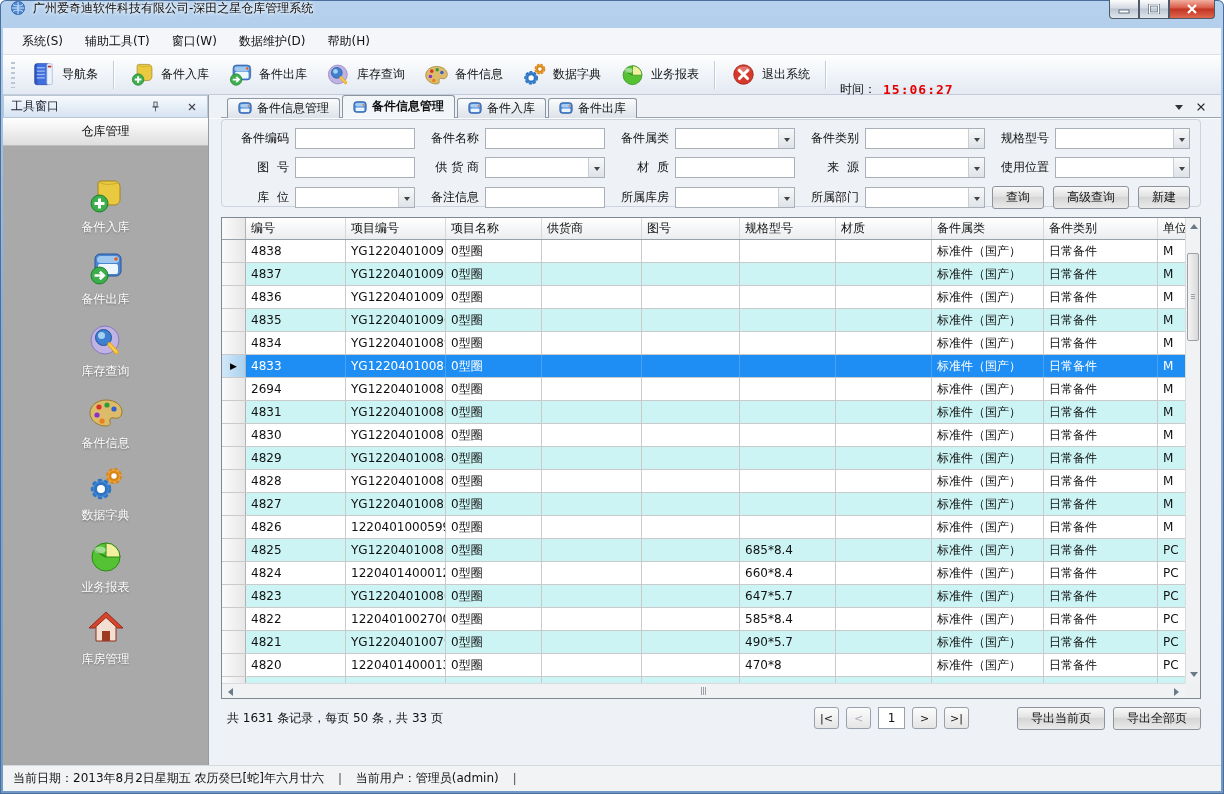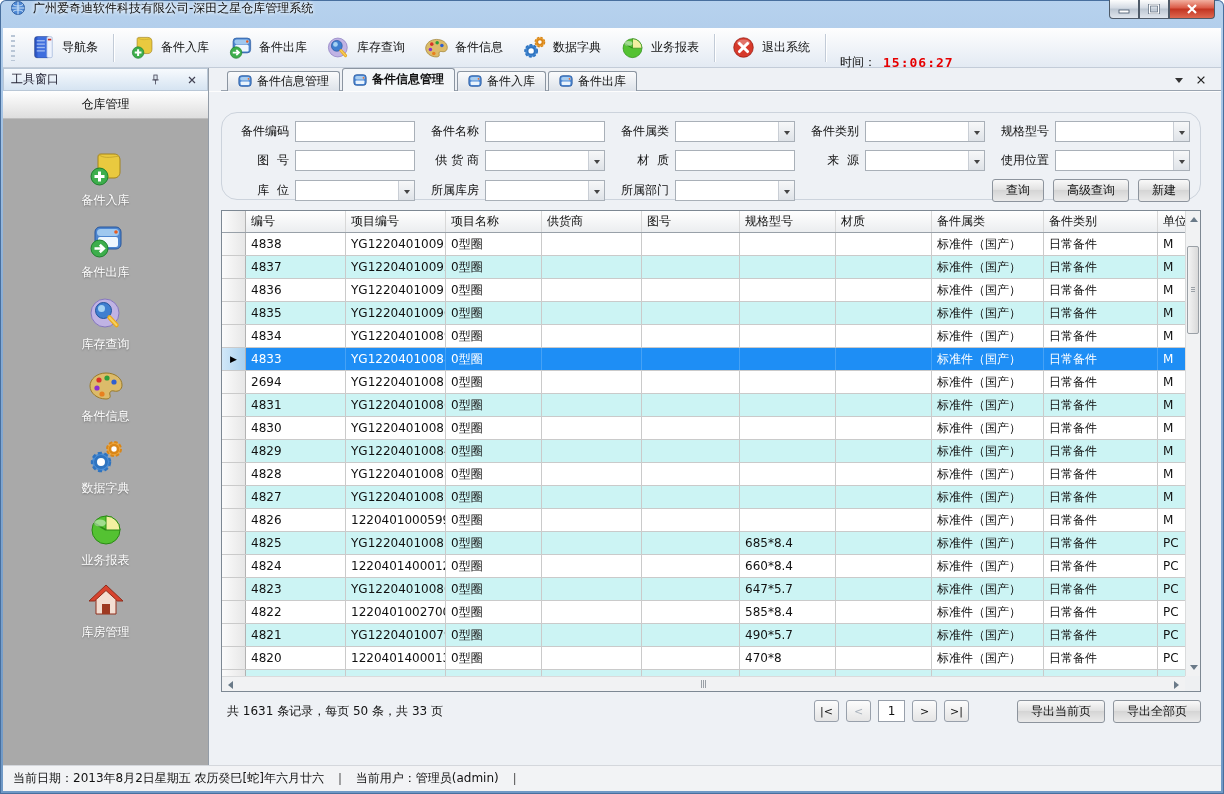--- a/index.html
+++ b/index.html
@@ -61,21 +61,21 @@
          background:linear-gradient(#fafbfc,#dde2e9); border:1px solid #8b95a1; border-bottom:none;
          border-radius:3px 3px 0 0; margin-right:2px; position:relative; z-index:1; cursor:default; white-space:nowrap; }
   .tab.active { background:#f3f6f9; font-weight:bold; height:23px; z-index:3; }
   .tab .icon-slot, .tab .icon-slot svg { width:14px; height:14px; display:block; }
   .tab-tools { margin-left:auto; align-self:center; display:flex; align-items:center; gap:12px; padding:0 14px; z-index:2; }
   .chev-down { width:0; height:0; border:4px solid transparent; border-top:5px solid #333; margin-top:5px; }
 
   
   .content { flex:1; background:#eef1f5; display:flex; flex-direction:column; min-height:0; border-top:1px solid #fdfdfd; }
 
-  .searchbox { margin:20px 20px 0 12px; height:88px; flex:none; border:1px solid #ccd3dc; border-radius:16px;
+  .searchbox { margin:0 20px 0 12px; height:88px; flex:none; border:1px solid #ccd3dc; border-radius:4px;
                padding:8px 10px 7px; display:grid; grid-template-columns:repeat(5,1fr); column-gap:7px; row-gap:8px; }
   .sf-cell { display:flex; align-items:center; gap:6px; min-width:0; }
   .sf-label { width:57px; flex:none; text-align:right; white-space:pre; }
   .sf-ctrl { flex:1; height:21px; position:relative; min-width:0; }
   .sf-input { width:100%; height:21px; border:1px solid #a9b0b8; background:#fff; padding:0 4px; font-size:12px; }
   .combo { width:100%; height:21px; border:1px solid #a9b0b8; background:#fff; position:relative; }
   .combo-btn { position:absolute; right:0; top:0; bottom:0; width:16px; display:flex; align-items:center; justify-content:center;
                background:linear-gradient(#f7f8f9,#dfe3e8); border-left:1px solid #c9ced5; }
   .combo-btn::after { content:""; border:3.5px solid transparent; border-top:4.5px solid #444; margin-top:5px; }
   .sf-buttons { grid-column:5; display:flex; justify-content:flex-end; align-items:center; gap:9px; }
@@ -159,20 +159,27 @@
       <div class="win-btn close">
         <svg viewBox="0 0 14 10" width="14" height="10">
             <path d="M3 1l8 8M11 1 3 9" stroke="#fff" stroke-width="2.2"></path>
           </svg>
       </div>
     </div>
   </div>
 
   <div class="frame">
 
+    <div class="menubar">
+      <div class="menu-item"><span>系统(S)</span></div>
+        <div class="menu-item"><span>辅助工具(T)</span></div>
+        <div class="menu-item"><span>窗口(W)</span></div>
+        <div class="menu-item"><span>数据维护(D)</span></div>
+        <div class="menu-item"><span>帮助(H)</span></div>
+    </div>
 
     <div class="toolbar">
       <div class="tb-grip"></div>
       <div class="tb-item">
           <span class="icon-slot">
             <svg viewBox="0 0 40 40">
               <rect x="7" y="4" width="22" height="31" rx="3" fill="#2e58c8" stroke="#17337e"></rect>
               <rect x="11" y="4" width="14" height="31" fill="#3f6ede"></rect>
               <rect x="25" y="4" width="8" height="31" rx="2" fill="#edf2fd" stroke="#9db2d8"></rect>
               <rect x="26.5" y="7" width="5" height="2.5" fill="#c03028"></rect>
@@ -513,20 +520,24 @@
               </div>
               <div class="sf-cell">
                 <span class="sf-label">库  位</span>
                 <span class="sf-ctrl">
                   <div class="combo">
                     <span class="combo-btn"></span>
                   </div>
                 </span>
               </div>
               <div class="sf-cell">
+                <span class="sf-label">备注信息</span>
+                <span class="sf-ctrl"><input class="sf-input" style=""></span>
+              </div>
+              <div class="sf-cell">
                 <span class="sf-label">所属库房</span>
                 <span class="sf-ctrl">
                   <div class="combo">
                     <span class="combo-btn"></span>
                   </div>
                 </span>
               </div>
               <div class="sf-cell">
                 <span class="sf-label">所属部门</span>
                 <span class="sf-ctrl">

